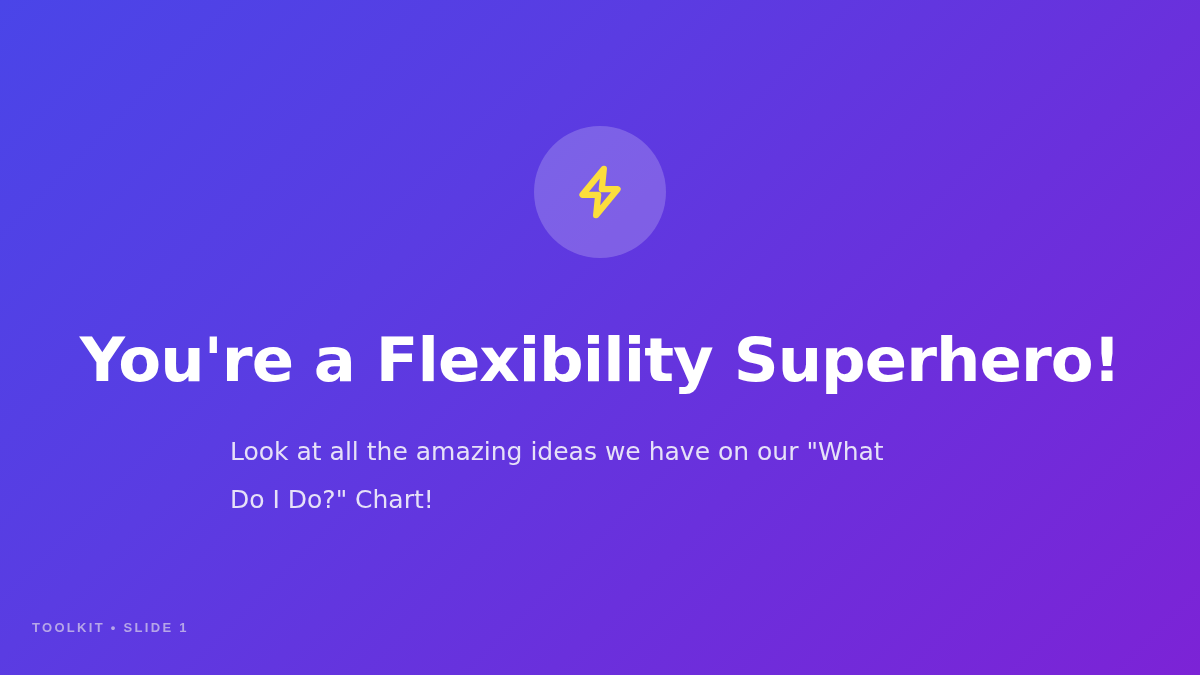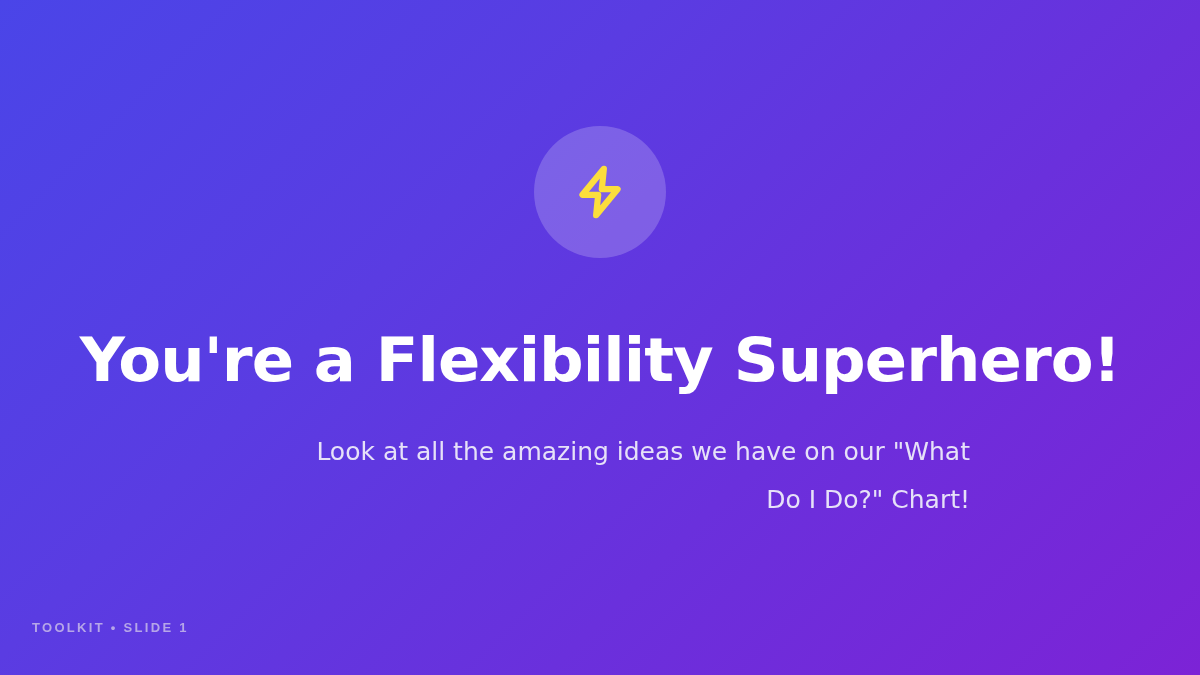--- a/index.html
+++ b/index.html
@@ -61,21 +61,21 @@
     transform-origin: 50% 50%;
   }
 
   
   #subtitle {
     position: absolute;
     left: 50%;
     transform: translateX(-50%);
     top: 428px;
     width: 740px;
-    text-align: right;
+    text-align: left;
     font-family: "DejaVu Sans", sans-serif;
     font-size: 25px;
     font-weight: 400;
     line-height: 48px;
     color: #e6e1f8;
   }
 
   
   #footer {
     position: absolute;

